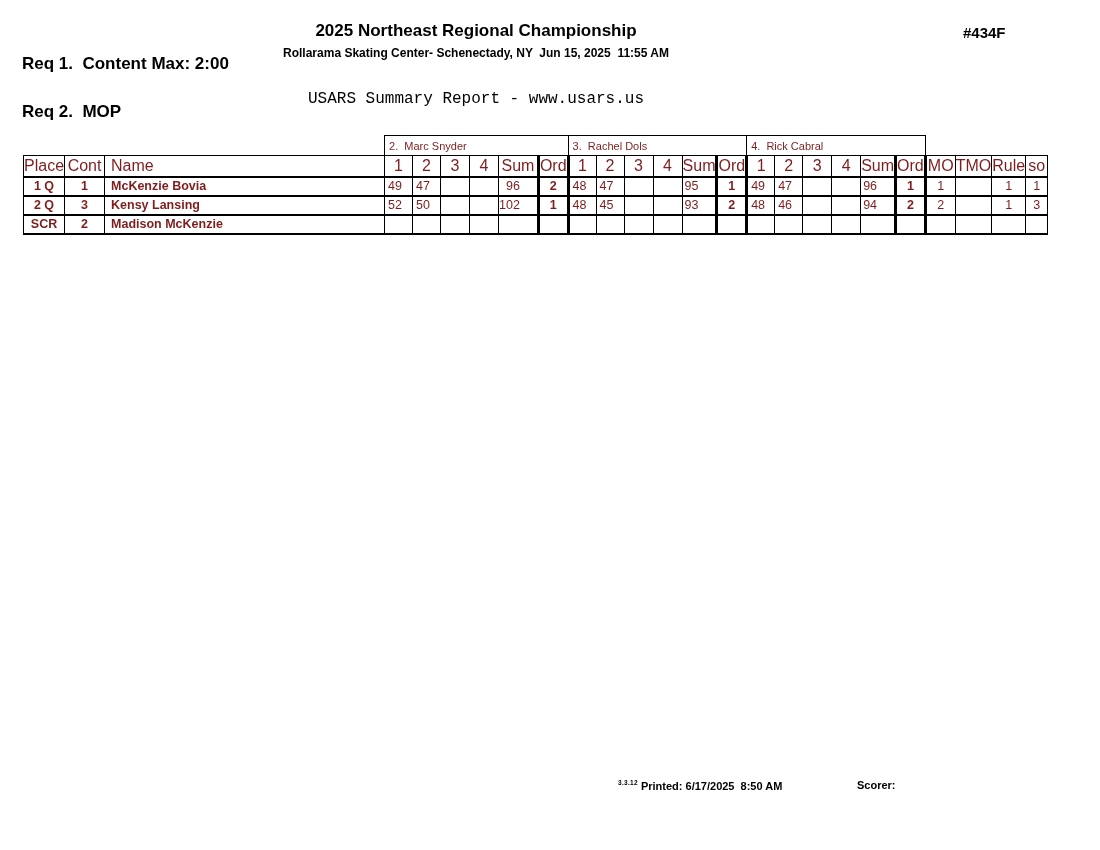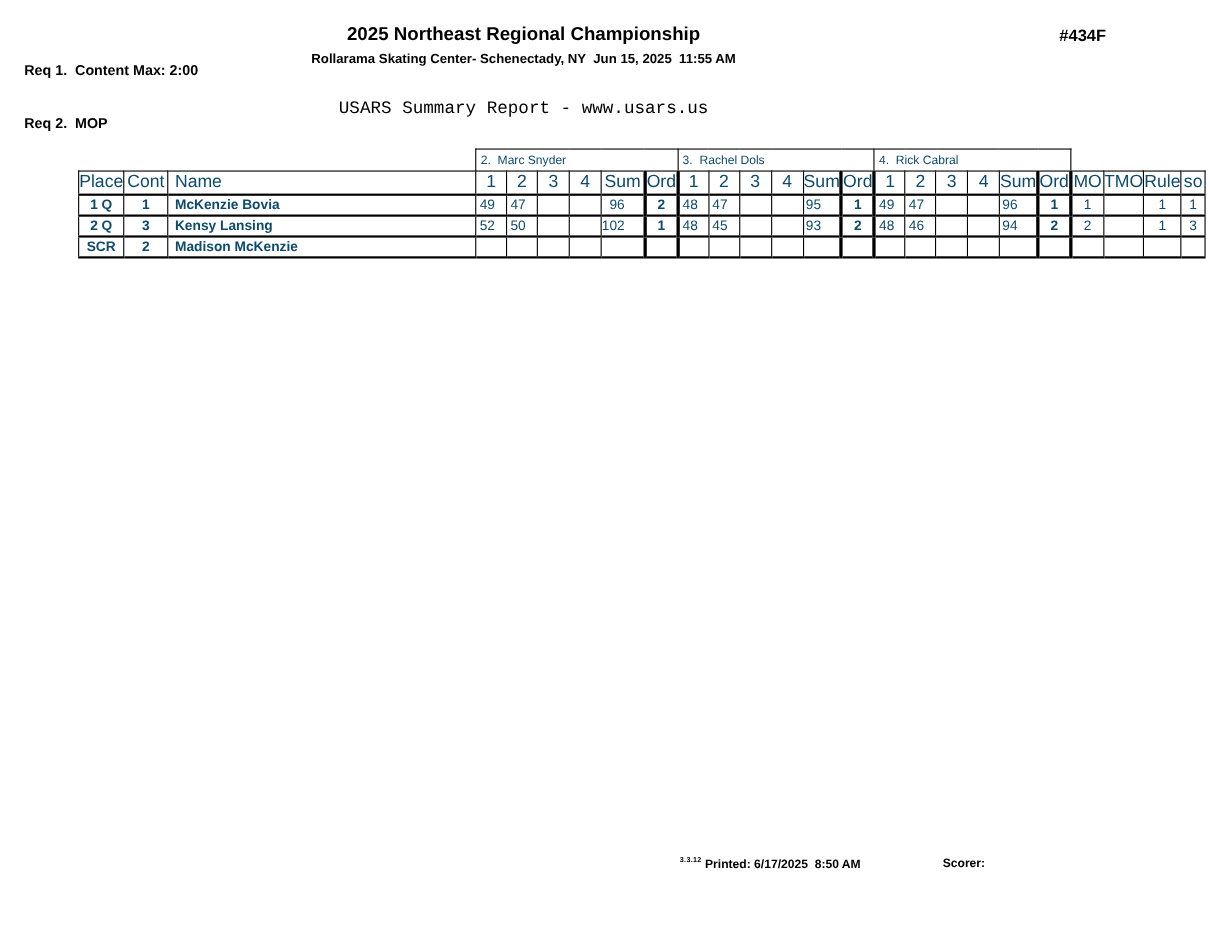--- a/index.html
+++ b/index.html
@@ -12,21 +12,21 @@
     color: #000000;
     font-family: "Liberation Sans", sans-serif;
     overflow: hidden;
   }
 
   
   .req-block {
     position: absolute;
     left: 22px;
     top: 24px;
-    font-size: 13px;
+    font-size: 17px;
     font-weight: bold;
     line-height: 16px;
     white-space: pre;
   }
 
   
   .hline { position: absolute; left: 0; width: 952px; text-align: center; white-space: pre; }
   .title-line  { top: 21px; font-size: 17px; font-weight: bold; }
   .venue-line  { top: 46px; font-size: 12px; font-weight: bold; }
   .event-line  { top: 64px; font-size: 18px; font-weight: bold; letter-spacing: 0.8px; }
@@ -41,22 +41,21 @@
     font-weight: bold;
   }
 
   
   table.results {
     position: absolute;
     left: 23px;
     top: 135px;
     border-collapse: collapse;
     table-layout: fixed;
-    color: #0c4a6e;
-    margin-left: 48px;
+    color: #7f1d1d;
   }
   table.results td { padding: 0; overflow: hidden; }
 
   .judges-row td.spacer { border: none; }
   .judges-row td.judgebox {
     border: 1px solid #000;
     font-size: 11px;
     text-align: left;
     padding-left: 4px;
     white-space: pre;

